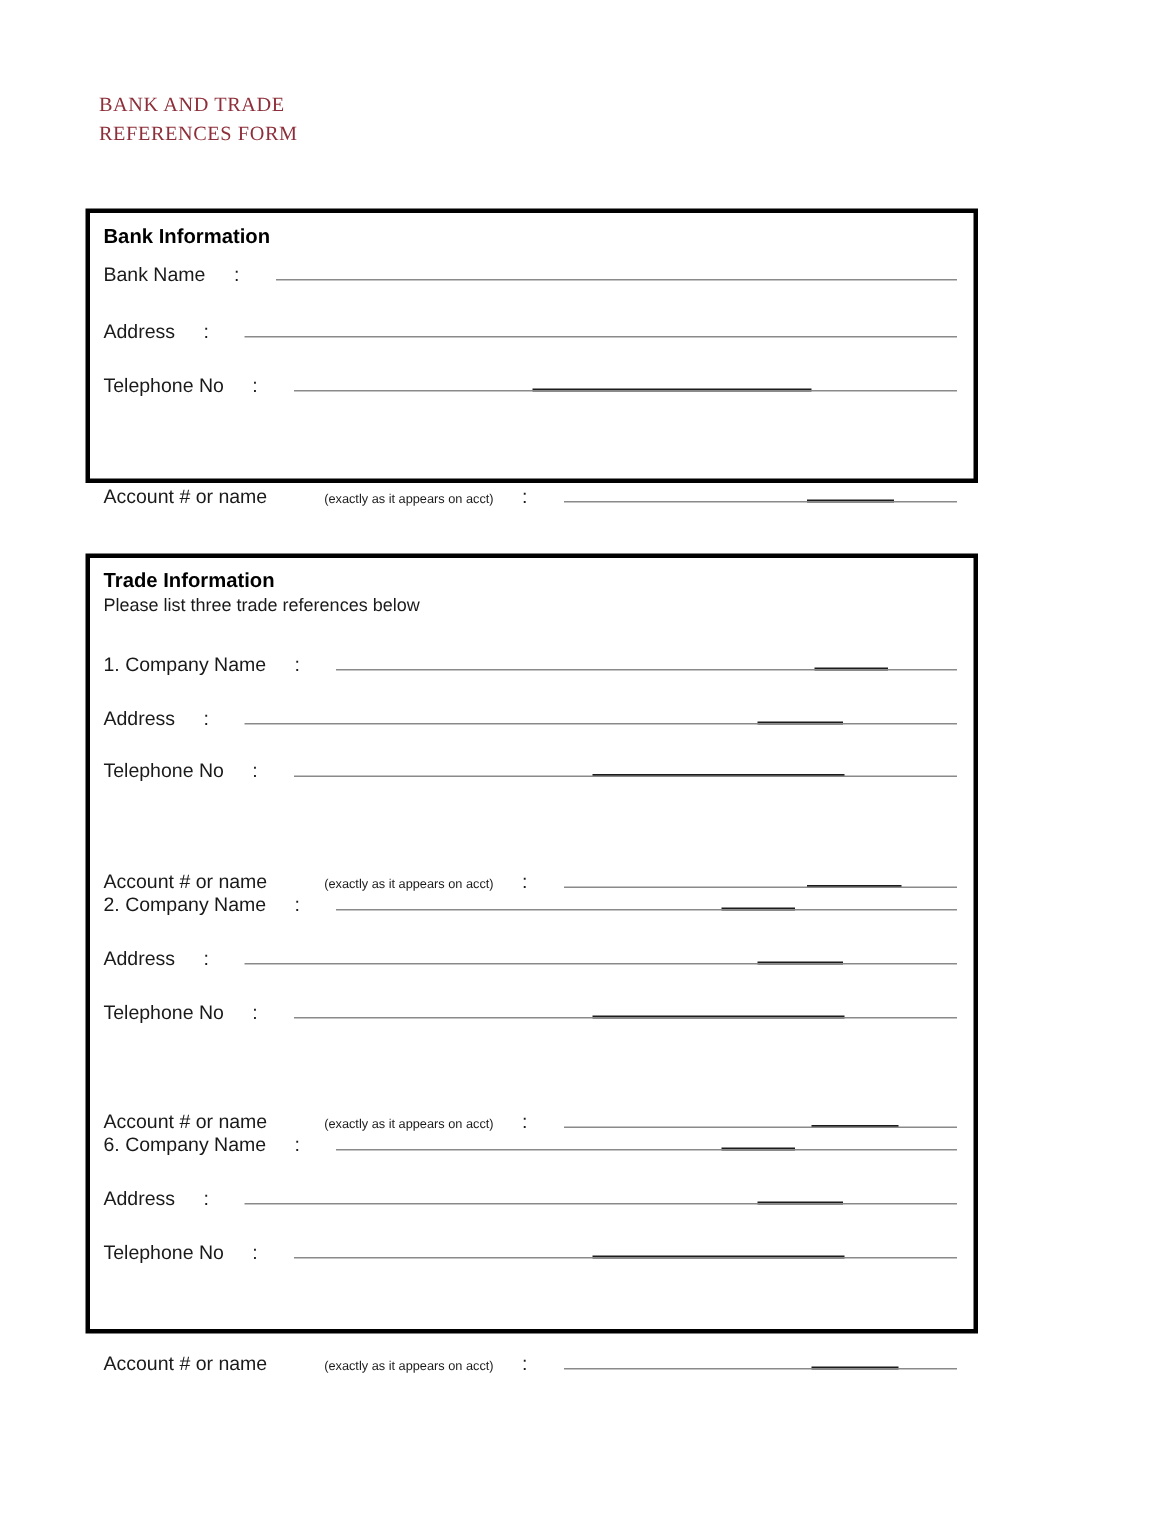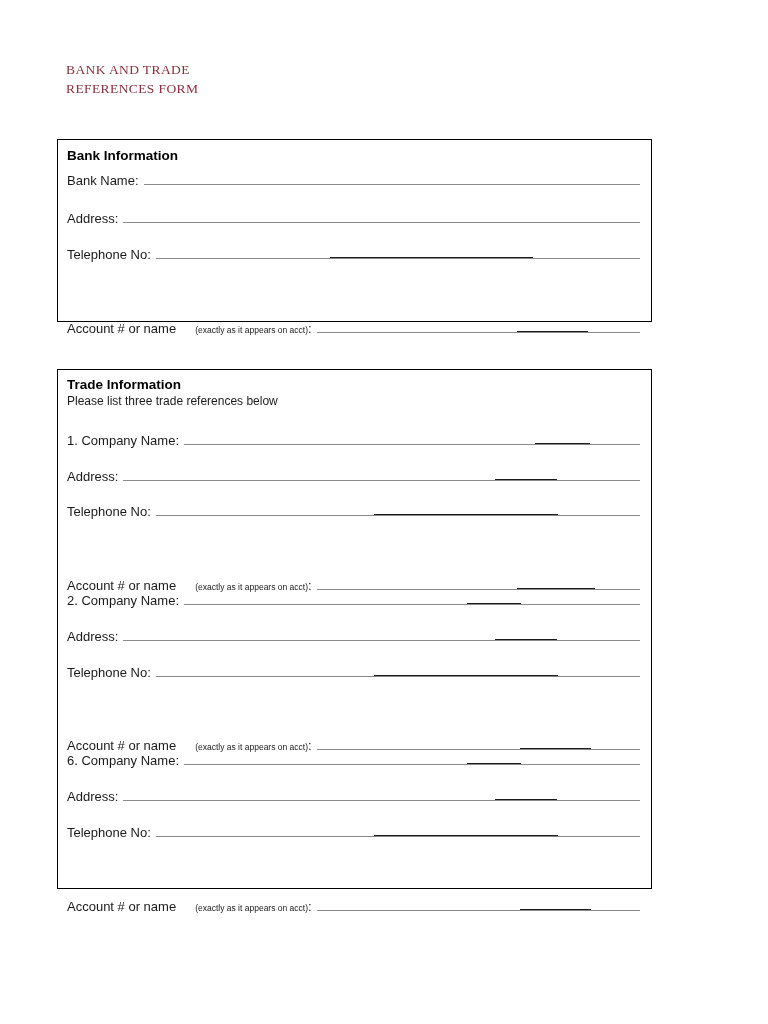--- a/index.html
+++ b/index.html
@@ -80,21 +80,21 @@
     letter-spacing: 0.35px;
     color: #5a5a5a;
     white-space: nowrap;
   }
 
   
   .form-box {
     position: absolute;
     left: 57px;
     width: 595px;
-    border: 1px solid #000000;
+    border: 3px solid #000000;
     box-sizing: border-box;
     background: #ffffff;
     text-align: right;
   }
   #bank-box  { top: 139px; height: 183px; }
   #trade-box { top: 369px; height: 520px; }
 
   .section-heading {
     position: absolute;
     left: 9px;
@@ -113,20 +113,21 @@
 
   
   .field-row {
     position: absolute;
     left: 9px;
     right: 9px;
     height: 20px;
     display: flex;
     align-items: baseline;
     white-space: nowrap;
+    gap: 19px;
   }
   .field-label {
     font-size: 13px;
     color: #1a1a1a;
     flex: 0 0 auto;
   }
   .field-note {
     font-size: 8.5px;
     color: #1a1a1a;
     flex: 0 0 auto;

